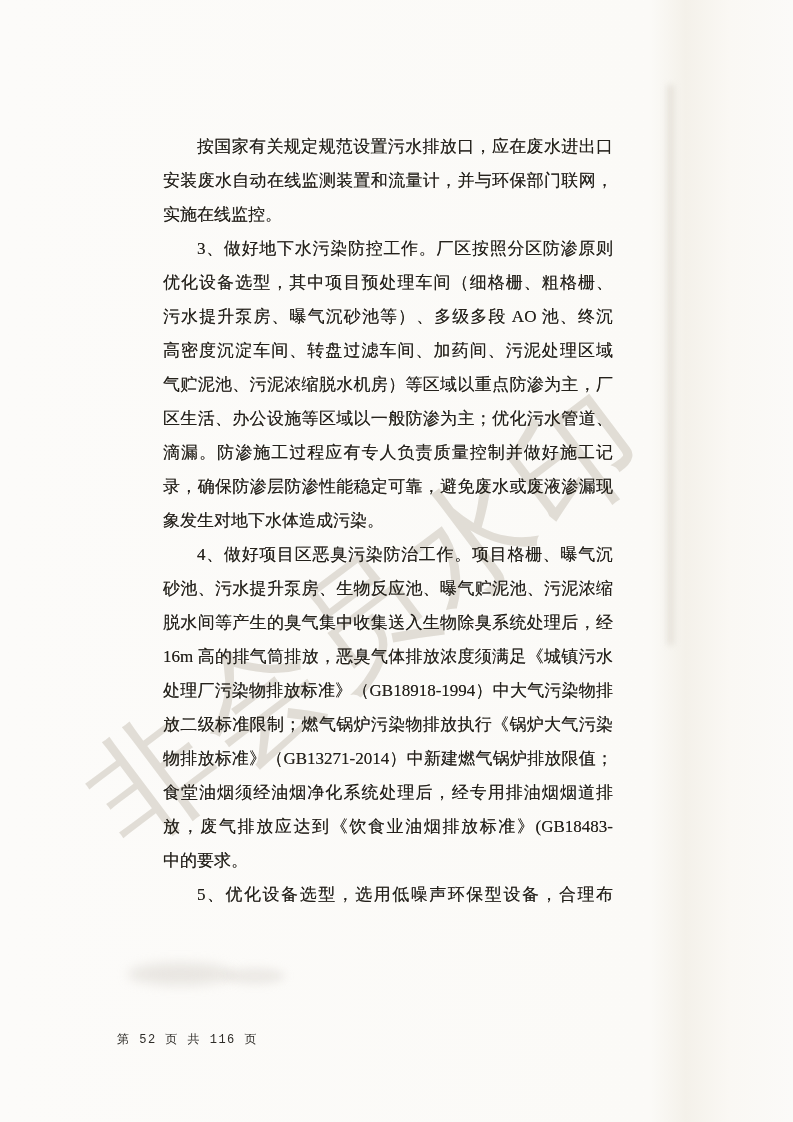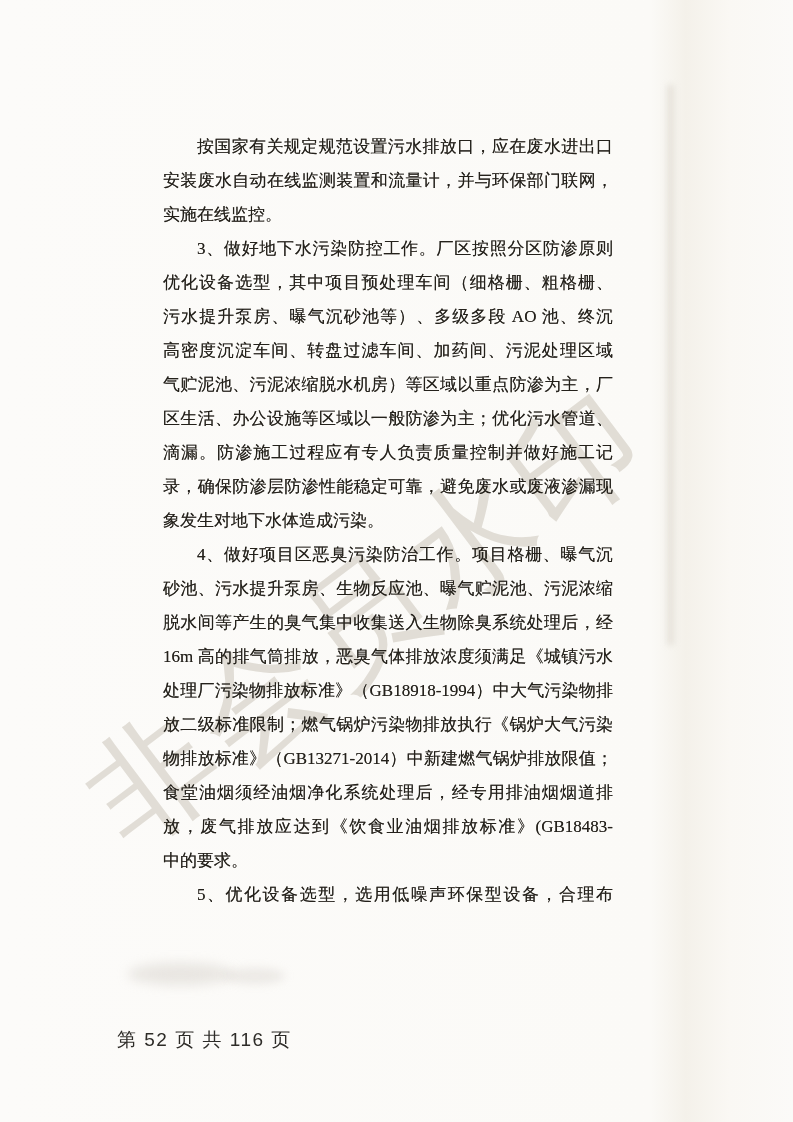--- a/index.html
+++ b/index.html
@@ -87,26 +87,26 @@
     text-align: justify;
     text-align-last: justify;
   }
   .line.indent {
     padding-left: 34px;
   }
   .footer {
     position: absolute;
     left: 117px;
     top: 1031px;
-    font-size: 19px;
+    font-size: 12px;
     line-height: 18px;
     letter-spacing: 1.5px;
     color: #2e2c28;
     z-index: 3;
-    font-family: Liberation Sans, sans-serif;
+    font-family: Liberation Mono, monospace;
   }
 </style>
 </head>
 <body>
 
 <div class="page">
   <div class="watermark">非会员水印</div>
   <div class="edge-line"></div>
   <div class="smudge"></div>
   <div class="smudge2"></div>

